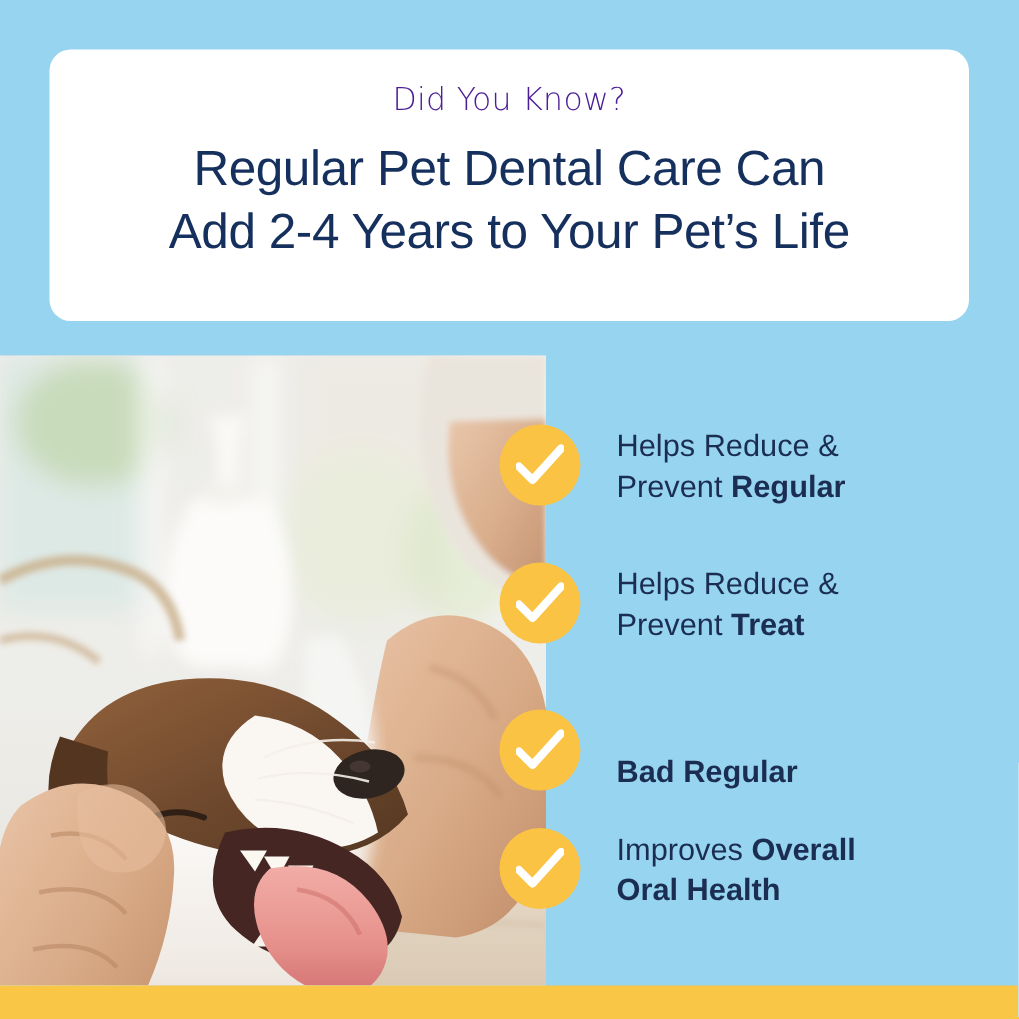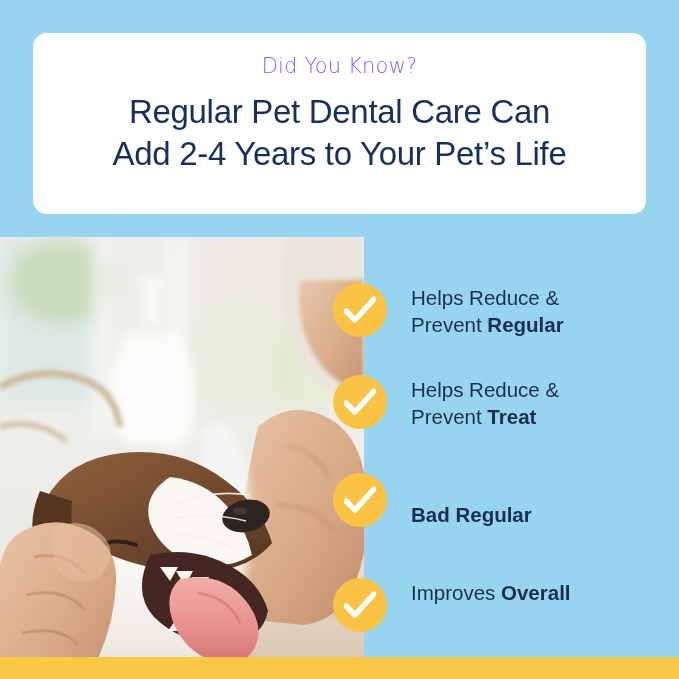--- a/index.html
+++ b/index.html
@@ -33,21 +33,21 @@
     flex-direction: column;
     align-items: center;
     justify-content: flex-start;
     padding-top: 21px;
   }
 
   .eyebrow {
     font-size: 21px;
     font-weight: 300;
     letter-spacing: 0.2px;
-    color: #8b5cf6;
+    color: #4c1d95;
     line-height: 1.2;
     font-family: "DejaVu Sans", sans-serif;
   }
 
   .headline {
     margin-top: 12px;
     font-size: 33px;
     font-weight: 400;
     color: #16305E;
     text-align: center;
@@ -82,21 +82,21 @@
     position: absolute;
     left: 0;
     width: 346px;
     display: flex;
     align-items: flex-start;
   }
 
   .benefit-item.item-0 { top: 13px; }
   .benefit-item.item-1 { top: 105px; }
   .benefit-item.item-2 { top: 203px; }
-  .benefit-item.item-3 { top: 308px; }
+  .benefit-item.item-3 { top: 282px; }
 
   .check-badge {
     flex: 0 0 auto;
     width: 54px;
     height: 54px;
     border-radius: 50%;
     background: #FBC343;
     position: relative;
     margin-top: 0px;
   }
@@ -337,20 +337,21 @@
     </div>
 
     <div class="benefit-item item-3">
       <div class="check-badge">
         <svg width="32" height="28" viewBox="0 0 32 28" xmlns="http://www.w3.org/2000/svg">
           <path d="M2 15 L11 24 L30 3" fill="none" stroke="#FFFFFF" stroke-width="5.4" stroke-linecap="round" stroke-linejoin="round"></path>
         </svg>
       </div>
       <div class="benefit-text">
         <span>Improves </span><b>Overall</b><br>
+        <b>Oral Health</b>
       </div>
     </div>
 
   </div>
 
   <div class="bottom-bar"></div>
 
 </div>
 
 </body></html>

